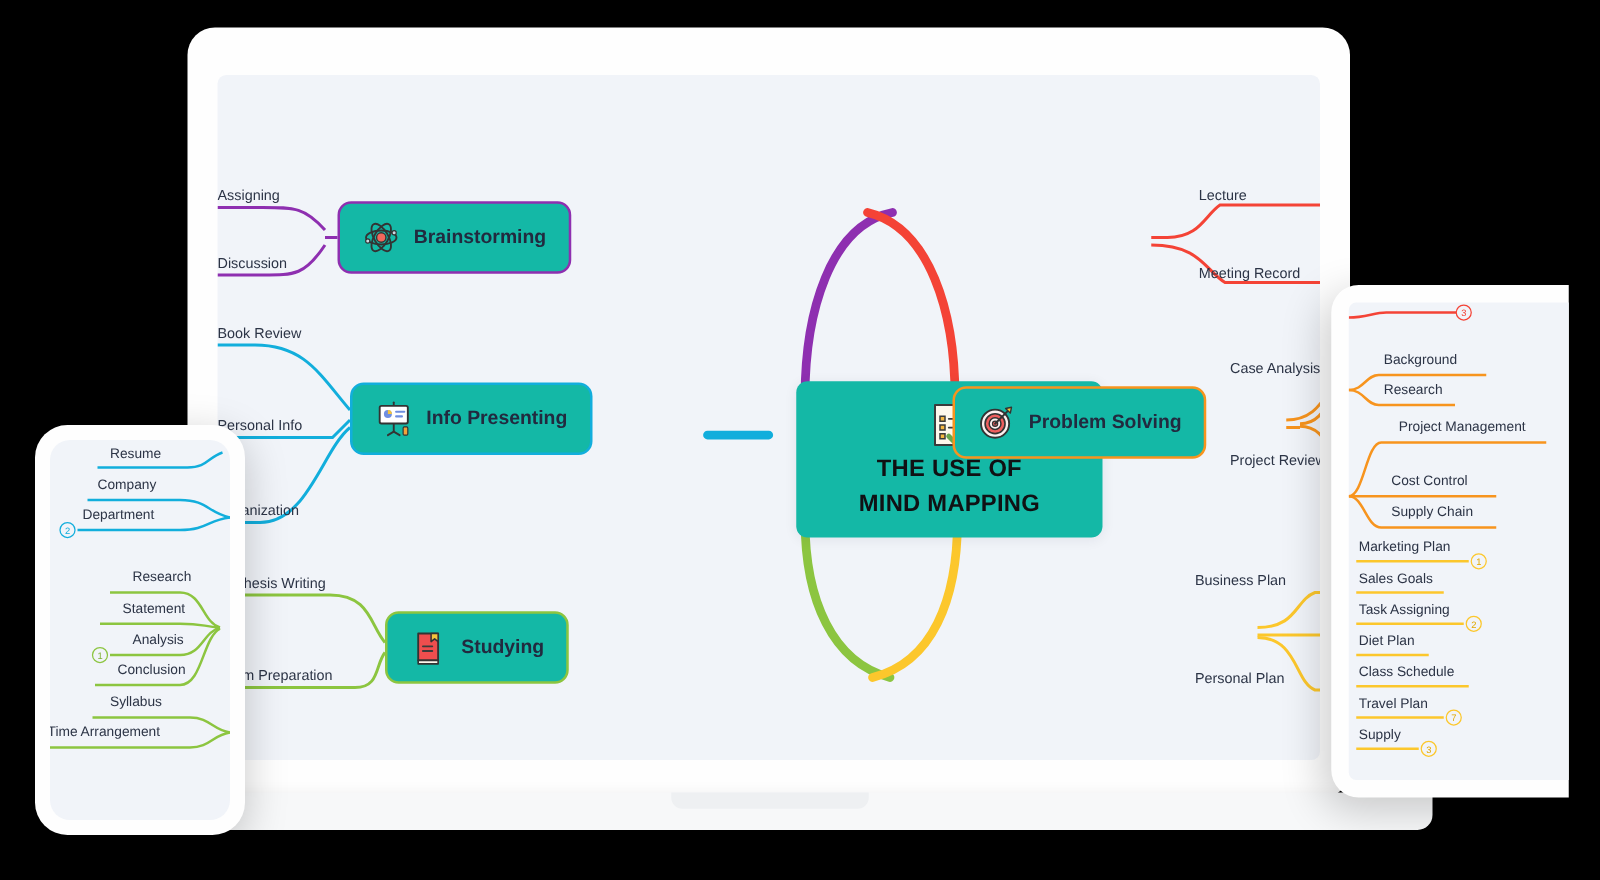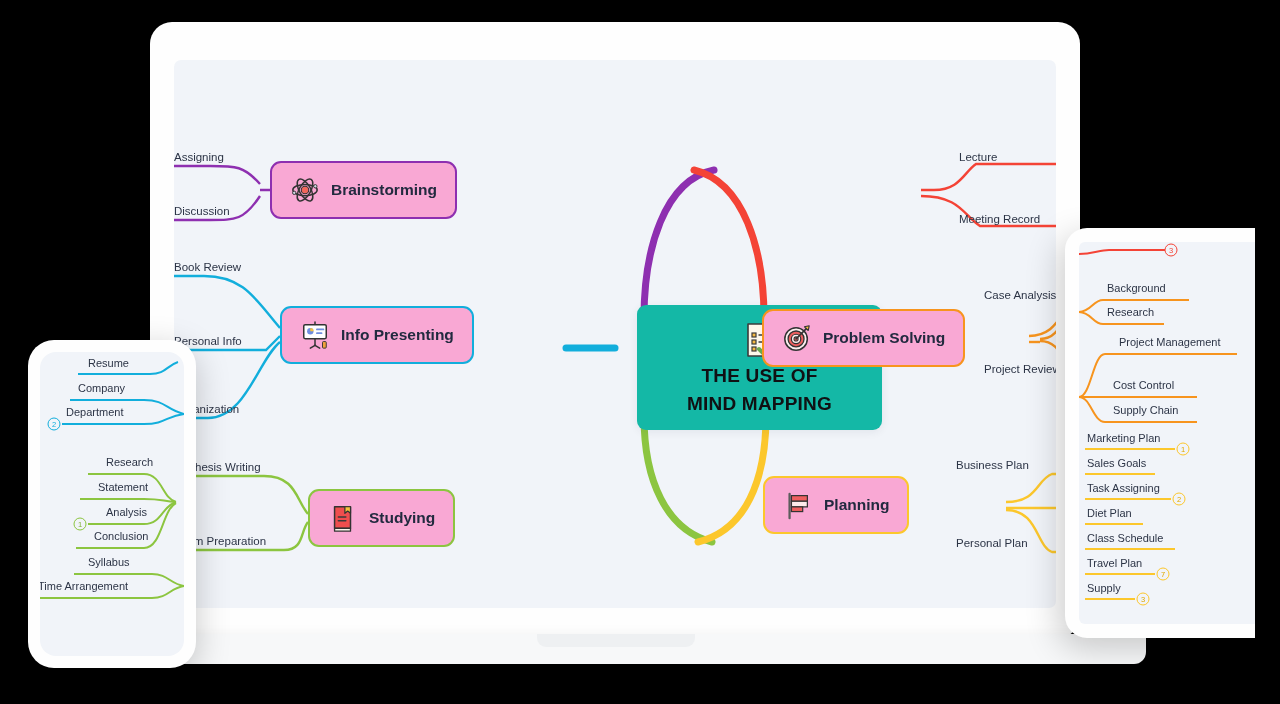--- a/index.html
+++ b/index.html
@@ -35,21 +35,21 @@
   svg.lines{position:absolute;left:0;top:0;overflow:visible;}
 
   .center-node{position:absolute;left:463px;top:245px;width:245px;height:125px;
     background:#14b8a6;border-radius:9px;display:flex;flex-direction:column;
     align-items:center;justify-content:center;gap:4px;
     box-shadow:0 2px 10px rgba(20,30,60,.07);}
   .center-title{font-size:19px;font-weight:bold;color:#101114;letter-spacing:.2px;
     line-height:1.22;text-align:center;}
 
   .node{position:absolute;display:flex;align-items:center;gap:11px;
-    background:#f9a8d4;border:2px solid #ccc;border-radius:11px;height:58px;
+    background:#14b8a6;border:2px solid #ccc;border-radius:11px;height:58px;
     padding:0 18px;box-sizing:border-box;}
   .node-label{font-size:15.5px;font-weight:bold;color:#222a3f;white-space:nowrap;}
   .node .ico{width:30px;height:30px;flex:0 0 30px;}
 
   .sub{position:absolute;font-size:11.5px;color:#2c3446;white-space:nowrap;
     line-height:1;}
 
   .mini{position:absolute;font-size:11px;color:#2c3446;white-space:nowrap;}
 </style>
 </head>
@@ -166,29 +166,20 @@
               <circle cx="15" cy="17" r="5" fill="#fdf0f0" stroke="#333" stroke-width="1.3"></circle>
               <circle cx="15" cy="17" r="2.2" fill="#ef5f5f" stroke="#333" stroke-width="1.1"></circle>
               <line x1="15" y1="17" x2="27" y2="5" stroke="#333" stroke-width="1.7" stroke-linecap="round"></line>
               <path d="M24 4 l5 -1 l-1 5 Z" fill="#f5c33b" stroke="#333" stroke-width="1.2" stroke-linejoin="round"></path>
             </svg>
             <span class="node-label">Problem Solving</span>
           </div>
           <div class="sub" style="left:810px;top:230px;">Case Analysis</div>
           <div class="sub" style="left:810px;top:304px;">Project Review</div>
 
-          <div class="node" style="left:589px;top:416px;border-color:#FCC72C;">
-            <svg class="ico" viewBox="0 0 32 32">
-              <line x1="7" y1="4" x2="7" y2="30" stroke="#5c5c5c" stroke-width="2.4" stroke-linecap="round"></line>
-              <rect x="9" y="6" width="17" height="6" fill="#ef5f5f" stroke="#333" stroke-width="1.3"></rect>
-              <rect x="9" y="12" width="17" height="6" fill="#fdeaea" stroke="#333" stroke-width="1.3"></rect>
-              <rect x="9" y="18" width="12" height="5" fill="#ef5f5f" stroke="#333" stroke-width="1.3"></rect>
-            </svg>
-            <span class="node-label">Planning</span>
-          </div>
           <div class="sub" style="left:782px;top:400px;">Business Plan</div>
           <div class="sub" style="left:782px;top:478px;">Personal Plan</div>
 
         </div>
       </div>
     </div>
     <div class="laptop-base"></div>
   </div>
 
   <div class="tablet">

